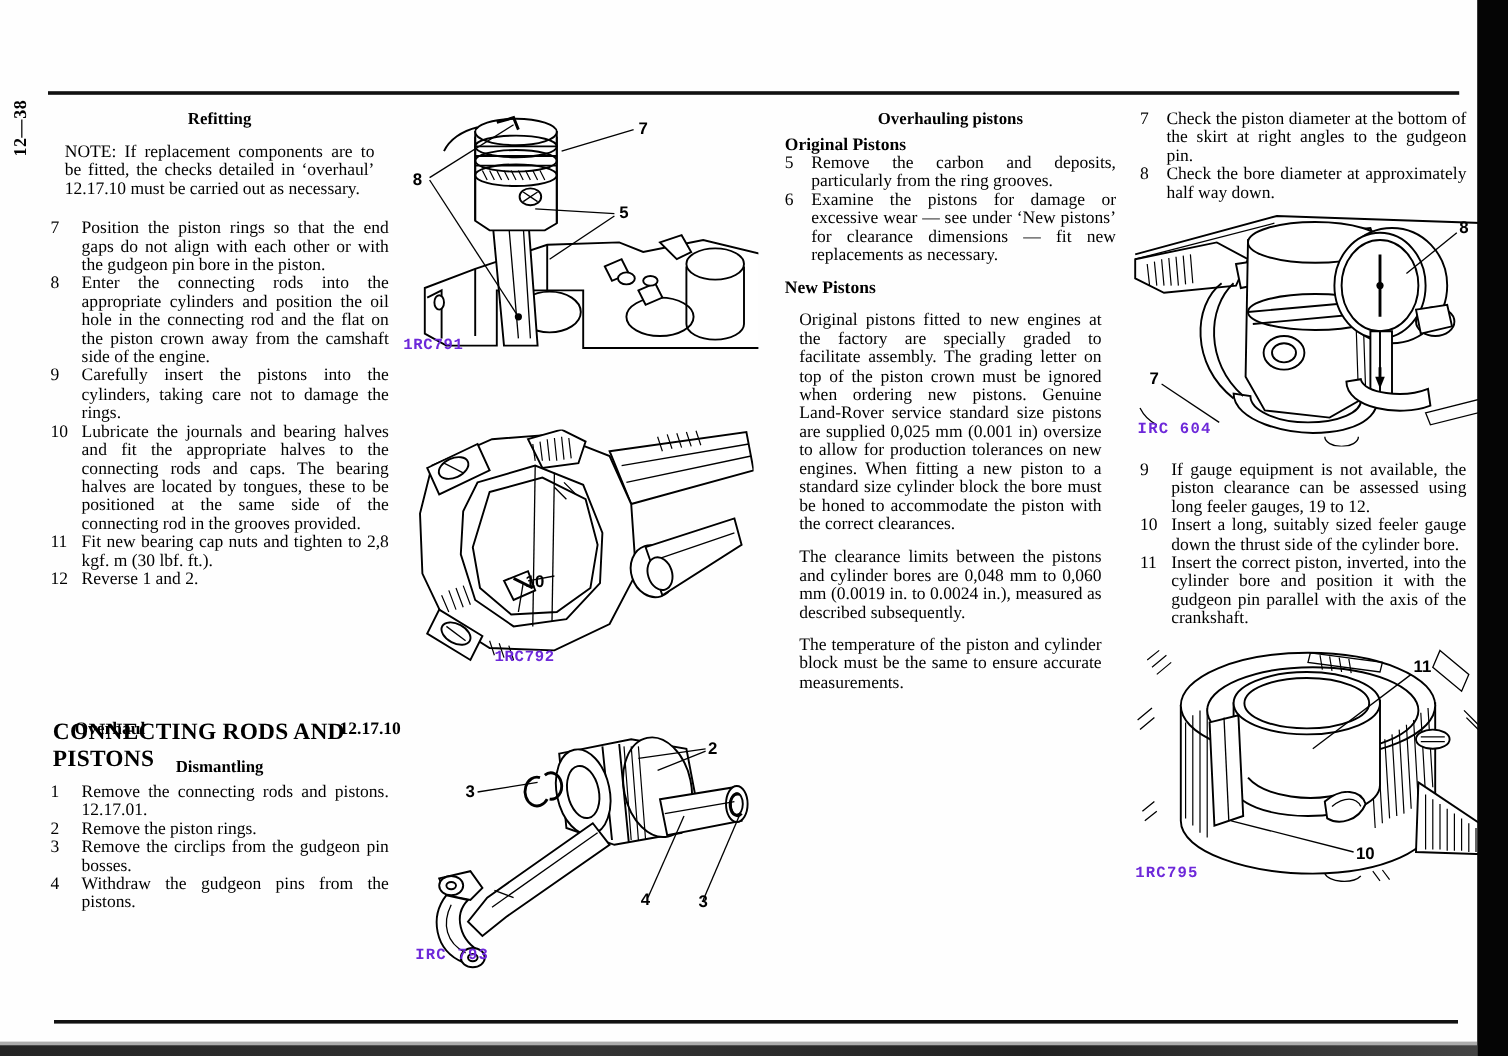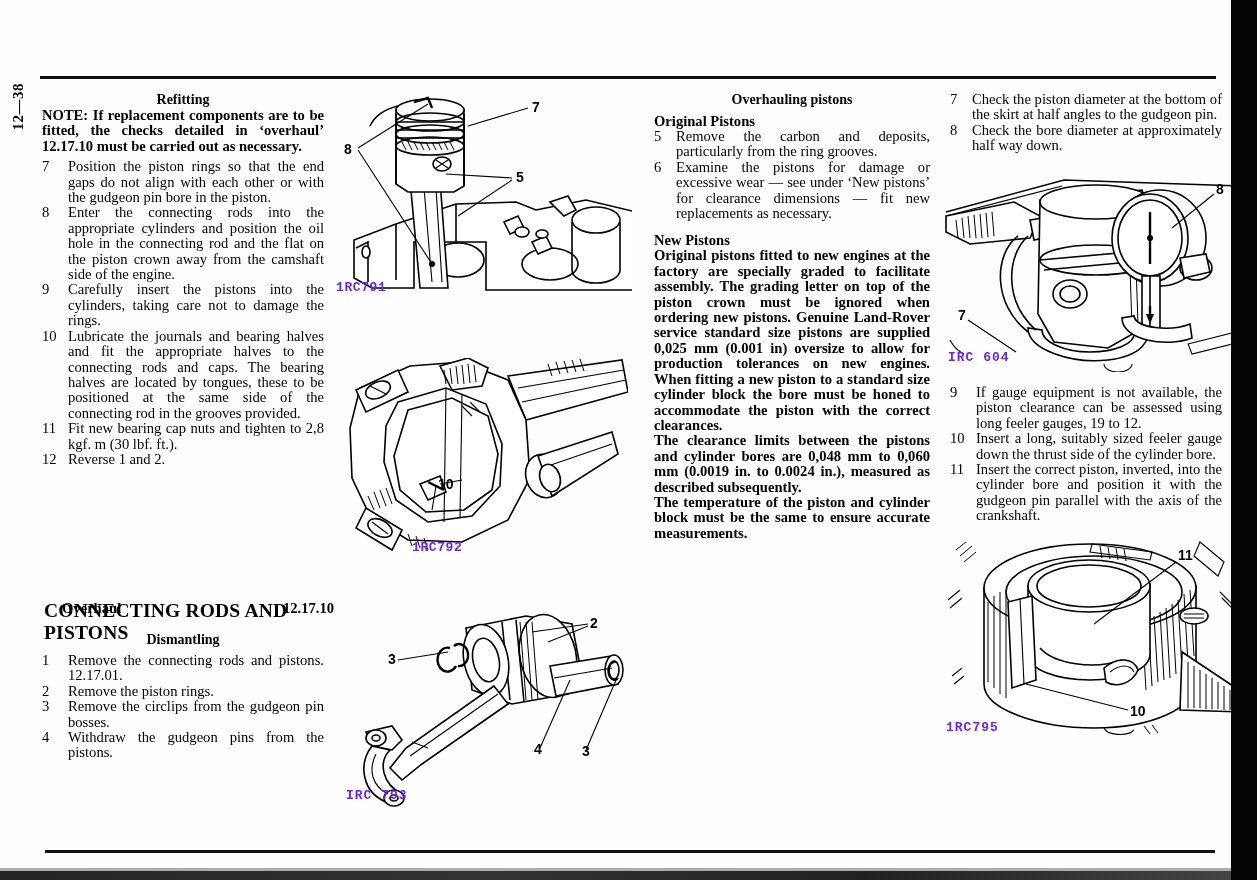--- a/index.html
+++ b/index.html
@@ -30,21 +30,21 @@
   }
 
   
   .col{position:absolute;font-size:14.6px;line-height:15.4px;text-align:justify;}
   .col1{left:42px;top:92px;width:282px;}
   .col3{left:654px;top:92px;width:276px;}
   .col4{left:950px;top:92px;width:272px;}
 
   h3.head{font-weight:700;font-size:14px;margin:0 0 0 0;line-height:16px;text-align:center;font-family:Liberation Serif, serif;}
   .sub{font-weight:700;font-size:14.6px;margin:0;line-height:16px;text-align:left;}
-  p.body{margin:0;text-align:justify;font-weight:bold;}
+  p.body{margin:12px;text-align:justify;}
   .gap{height:11px;}
   .gap-sm{height:5px;}
 
   
   ol.steps{list-style:none;margin:0;padding:0;}
   ol.steps li{display:flex;margin:0 0 0 0;}
   ol.steps li .num{flex:0 0 26px;font-size:14.6px;line-height:15.4px;}
   ol.steps li .txt{flex:1 1 auto;font-size:14.6px;line-height:15.4px;text-align:justify;}
   ol.steps.tight li .num{flex:0 0 22px;}
 
@@ -163,21 +163,21 @@
     <div class="sub">New Pistons</div>
     <p class="body">Original pistons fitted to new engines at the factory are specially graded to facilitate assembly. The grading letter on top of the piston crown must be ignored when ordering new pistons. Genuine Land-Rover service standard size pistons are supplied 0,025 mm (0.001 in) oversize to allow for production tolerances on new engines. When fitting a new piston to a standard size cylinder block the bore must be honed to accommodate the piston with the correct clearances.</p>
     <p class="body">The clearance limits between the pistons and cylinder bores are 0,048 mm to 0,060 mm (0.0019 in. to 0.0024 in.), measured as described subsequently.</p>
     <p class="body">The temperature of the piston and cylinder block must be the same to ensure accurate measurements.</p>
   </div>
 
   <div class="col col4">
     <ol class="steps tight">
       <li>
         <span class="num">7</span>
-        <span class="txt">Check the piston diameter at the bottom of the skirt at half angles to the gudgeon pin.</span>
+        <span class="txt">Check the piston diameter at the bottom of the skirt at right angles to the gudgeon pin.</span>
       </li>
       <li>
         <span class="num">8</span>
         <span class="txt">Check the bore diameter at approximately half way down.</span>
       </li>
     </ol>
   </div>
 
   <div class="col" style="left:950px;top:385px;width:272px;">
     <ol class="steps">

